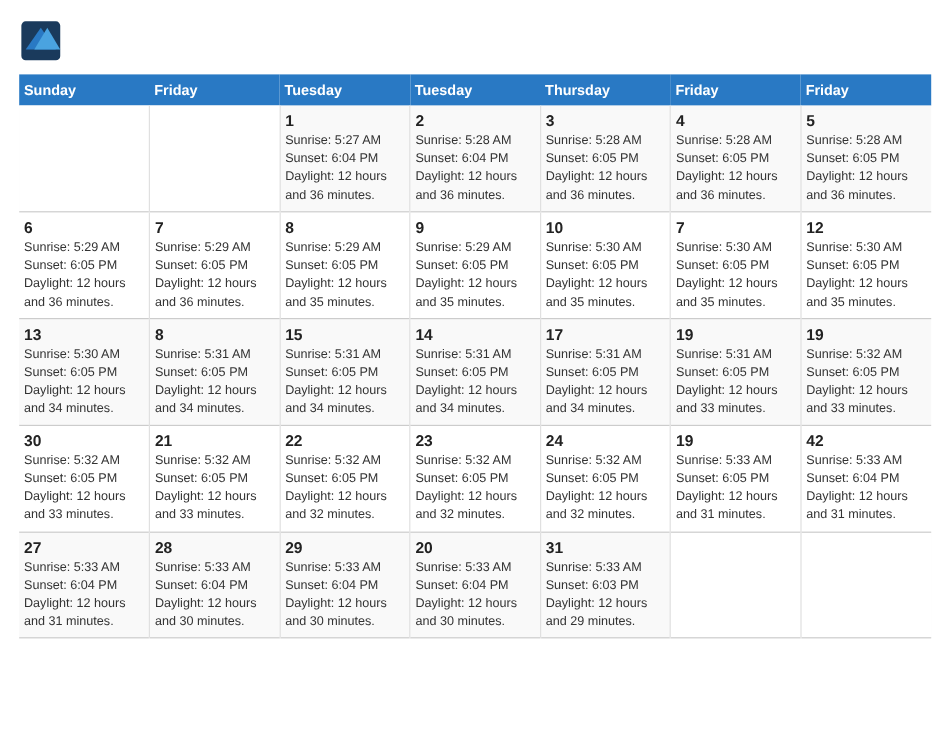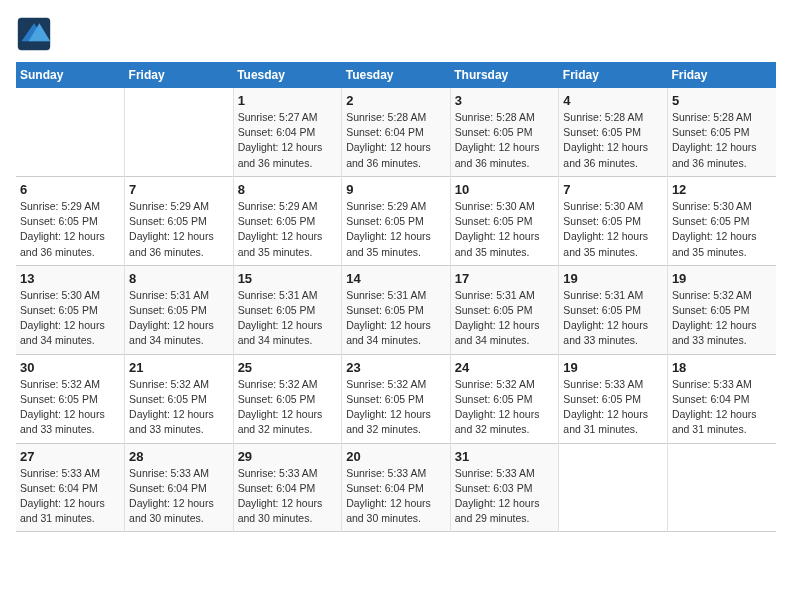--- a/index.html
+++ b/index.html
@@ -255,21 +255,21 @@
 Sunset: 6:05 PM
 Daylight: 12 hours and 33 minutes.</div>
         </td>
         <td>
           <span class="day-num">21</span>
           <div class="day-info" style="white-space: pre-line;">Sunrise: 5:32 AM
 Sunset: 6:05 PM
 Daylight: 12 hours and 33 minutes.</div>
         </td>
         <td>
-          <span class="day-num">25</span>
+          <span class="day-num">22</span>
           <div class="day-info" style="white-space: pre-line;">Sunrise: 5:32 AM
 Sunset: 6:05 PM
 Daylight: 12 hours and 32 minutes.</div>
         </td>
         <td>
           <span class="day-num">23</span>
           <div class="day-info" style="white-space: pre-line;">Sunrise: 5:32 AM
 Sunset: 6:05 PM
 Daylight: 12 hours and 32 minutes.</div>
         </td>
@@ -279,21 +279,21 @@
 Sunset: 6:05 PM
 Daylight: 12 hours and 32 minutes.</div>
         </td>
         <td>
           <span class="day-num">19</span>
           <div class="day-info" style="white-space: pre-line;">Sunrise: 5:33 AM
 Sunset: 6:05 PM
 Daylight: 12 hours and 31 minutes.</div>
         </td>
         <td>
-          <span class="day-num">18</span>
+          <span class="day-num">42</span>
           <div class="day-info" style="white-space: pre-line;">Sunrise: 5:33 AM
 Sunset: 6:04 PM
 Daylight: 12 hours and 31 minutes.</div>
         </td>
       </tr>
       <tr>
         <td>
           <span class="day-num">27</span>
           <div class="day-info" style="white-space: pre-line;">Sunrise: 5:33 AM
 Sunset: 6:04 PM

